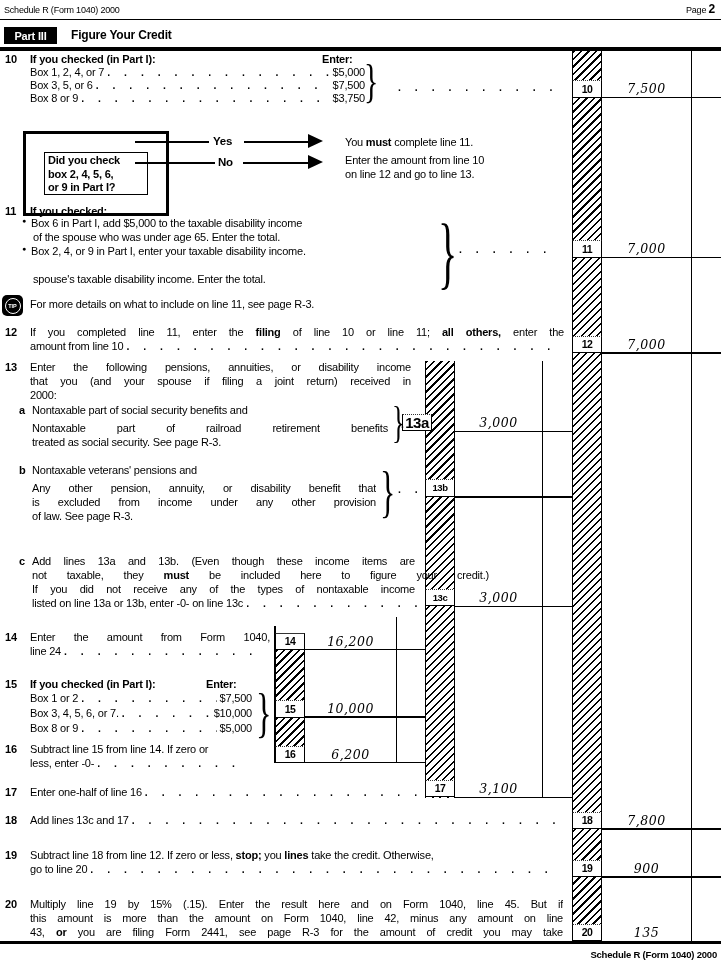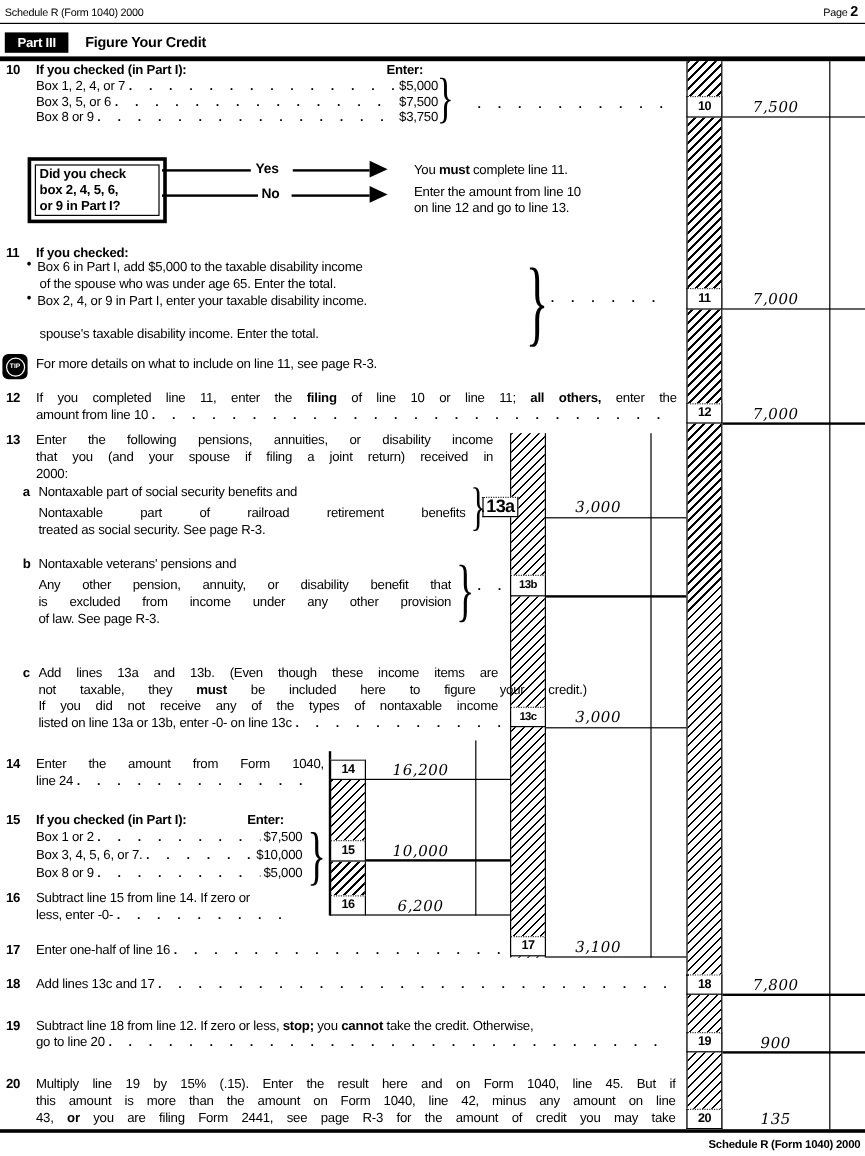--- a/index.html
+++ b/index.html
@@ -18,21 +18,21 @@
   .nbox{background:#fff;border:1.7px solid #000;border-top:1.7px dotted #333;box-sizing:border-box;
         font-weight:bold;font-size:10.5px;letter-spacing:-0.5px;display:flex;align-items:center;justify-content:center}
   .val{font-family:"DejaVu Serif",serif;font-style:italic;font-size:12.5px;line-height:14px;
        text-align:center;letter-spacing:0.5px}
   .row{display:flex;align-items:flex-start}
   .dotfill{flex:1;overflow:hidden;white-space:nowrap;font-weight:600;letter-spacing:5.5px;margin:0 3px;font-size:10.5px}
   .dots{overflow:hidden;white-space:nowrap;font-weight:600;letter-spacing:5.5px;font-size:10.5px;line-height:13px}
   .brace{font-family:"Liberation Serif",serif;transform-origin:0 0;font-weight:400}
   .lnum{font-weight:bold}
   .bullet{font-size:7px;margin-right:5px}
-  .qouter{border:3px solid #000;padding:3px;width:104px;height:43px;background:#fff}
+  .qouter{border:3px solid #000;padding:18px;width:104px;height:43px;background:#fff}
   .qinner{border:1.2px solid #000;height:100%;box-sizing:border-box;padding:1px 0 0 3px;
           font-weight:bold;line-height:13.5px}
   .aline{background:#000;height:2.4px}
   .ah{width:0;height:0;border-top:7.5px solid transparent;border-bottom:7.5px solid transparent;border-left:15px solid #000}
   .tipicon{width:21px;height:21px;background:#000;border-radius:5px;display:flex;align-items:center;justify-content:center}
   .tipcircle{width:14px;height:14px;border:1.4px solid #fff;border-radius:50%;color:#fff;font-size:5.5px;
              font-weight:bold;display:flex;align-items:center;justify-content:center;letter-spacing:0}
 </style>
 </head>
 <body>
@@ -233,21 +233,21 @@
     <span class="dotfill">. . . . . . . . . . . . . . . . . . . . . . . . . . . . . . . . . . . . . . . . . . . . . . . . . . . . . . . . . . . .</span>
   </div>
 
   <div class="abs t lnum" style="left:5px;top:814px">18</div>
   <div class="abs row" style="left:30px;top:814px;width:532px">
     <span class="t">Add lines 13c and 17</span>
     <span class="dotfill">. . . . . . . . . . . . . . . . . . . . . . . . . . . . . . . . . . . . . . . . . . . . . . . . . . . . . . . . . . . .</span>
   </div>
 
   <div class="abs t lnum" style="left:5px;top:849px">19</div>
-  <div class="abs t" style="left:30px;top:849px"><span>Subtract line 18 from line 12. If zero or less, </span><span class="b">stop;</span><span> you </span><span class="b">cannot</span><span> take the credit. Otherwise,</span></div>
+  <div class="abs t" style="left:30px;top:849px"><span>Subtract line 18 from line 12. If zero or less, </span><span class="b">stop;</span><span> you </span><span class="b">lines</span><span> take the credit. Otherwise,</span></div>
   <div class="abs row" style="left:30px;top:863px;width:532px">
     <span class="t">go to line 20</span>
     <span class="dotfill">. . . . . . . . . . . . . . . . . . . . . . . . . . . . . . . . . . . . . . . . . . . . . . . . . . . . . . . . . . . .</span>
   </div>
 
   <div class="abs t lnum" style="left:5px;top:898px">20</div>
   <div class="abs jl" style="left:30px;top:898px;width:533px">Multiply line 19 by 15% (.15). Enter the result here and on Form 1040, line 45. But if</div>
   <div class="abs jl" style="left:30px;top:912px;width:533px">this amount is more than the amount on Form 1040, line 42, minus any amount on line</div>
   <div class="abs jl" style="left:30px;top:926px;width:533px"><span>43, </span><span class="b">or</span><span> you are filing Form 2441, see page R-3 for the amount of credit you may take</span></div>
 

